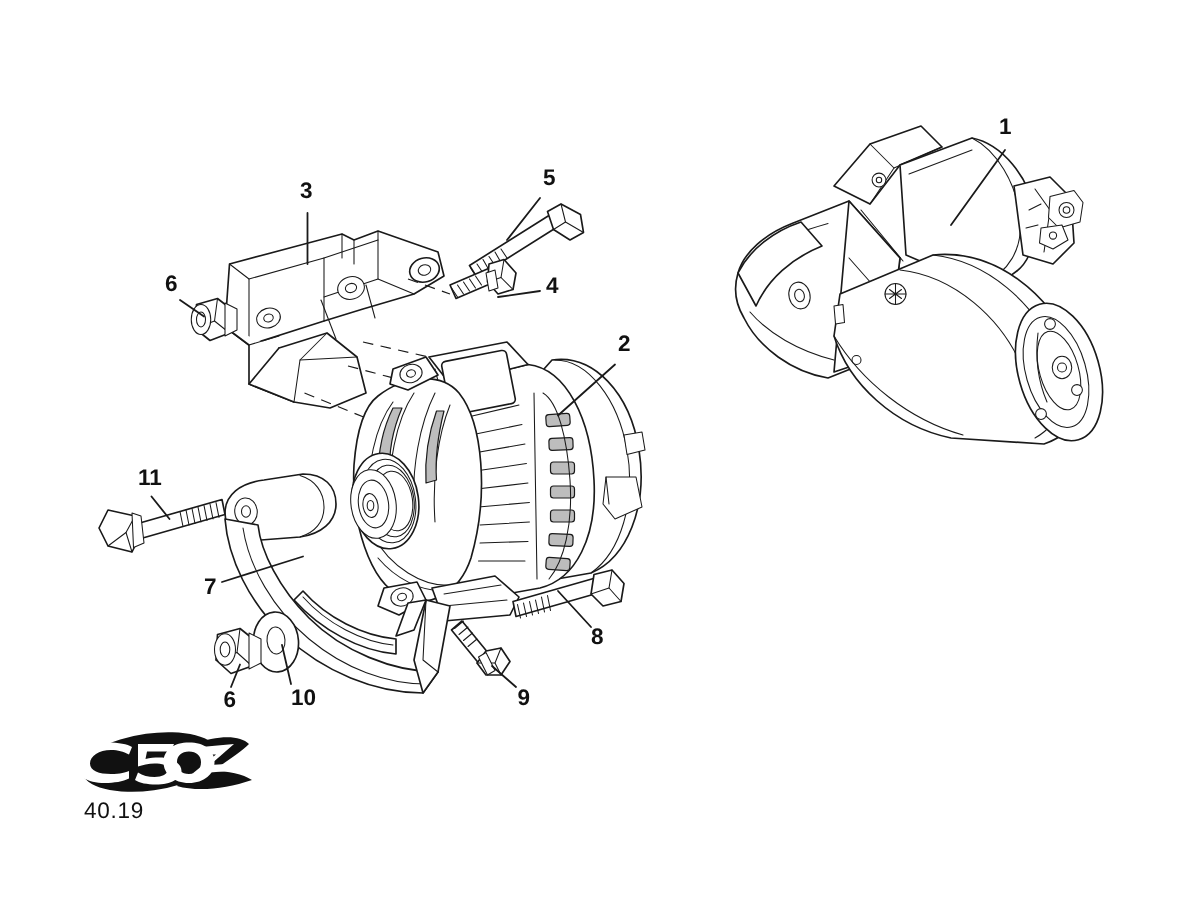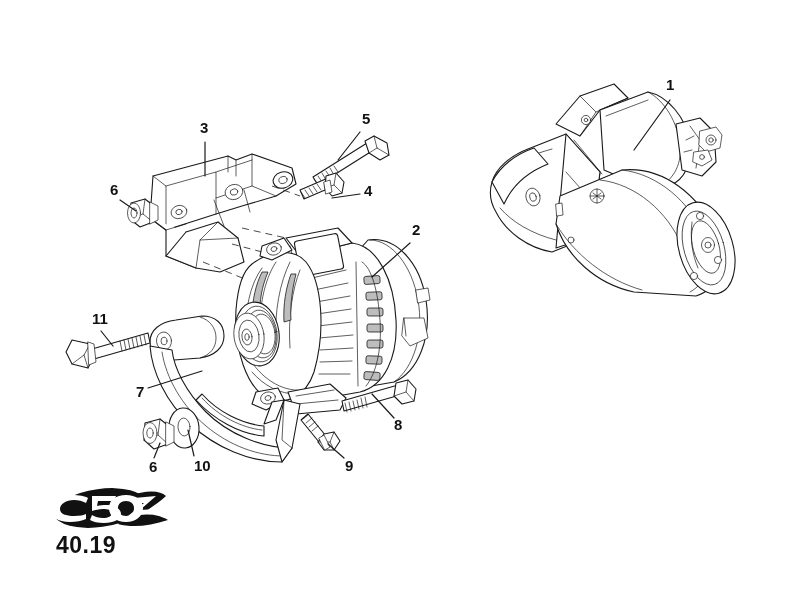--- a/index.html
+++ b/index.html
@@ -33,22 +33,22 @@
     color: #111111;
     line-height: 1;
     letter-spacing: 0px;
     user-select: none;
   }
   .pagenum {
     position: absolute;
     left: 56px;
     top: 532px;
     font-family: "Liberation Sans", sans-serif;
-    font-weight: bold;
-    font-size: 23px;
+    font-weight: normal;
+    font-size: 15px;
     color: #111111;
     letter-spacing: 0.5px;
   }
 </style>
 </head>
 <body>
 
 <div id="page">
 
   <svg id="artboard" viewBox="0 0 792 612" xmlns="http://www.w3.org/2000/svg">

